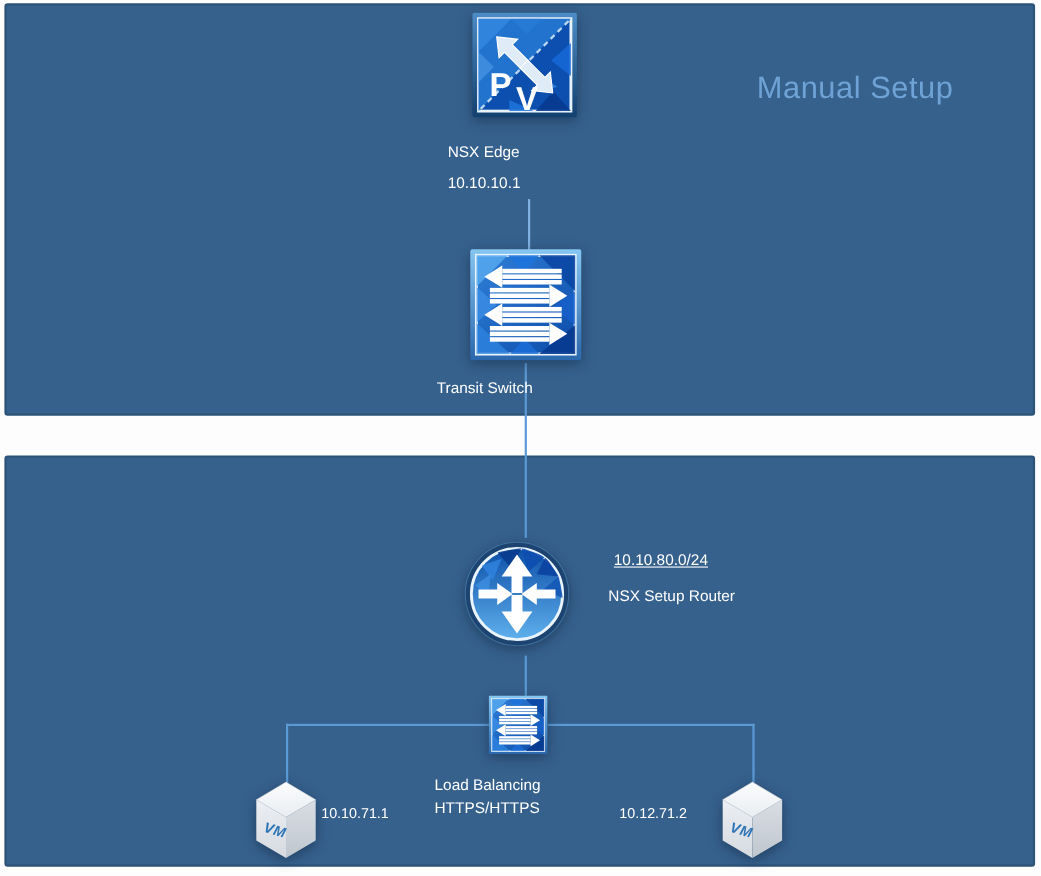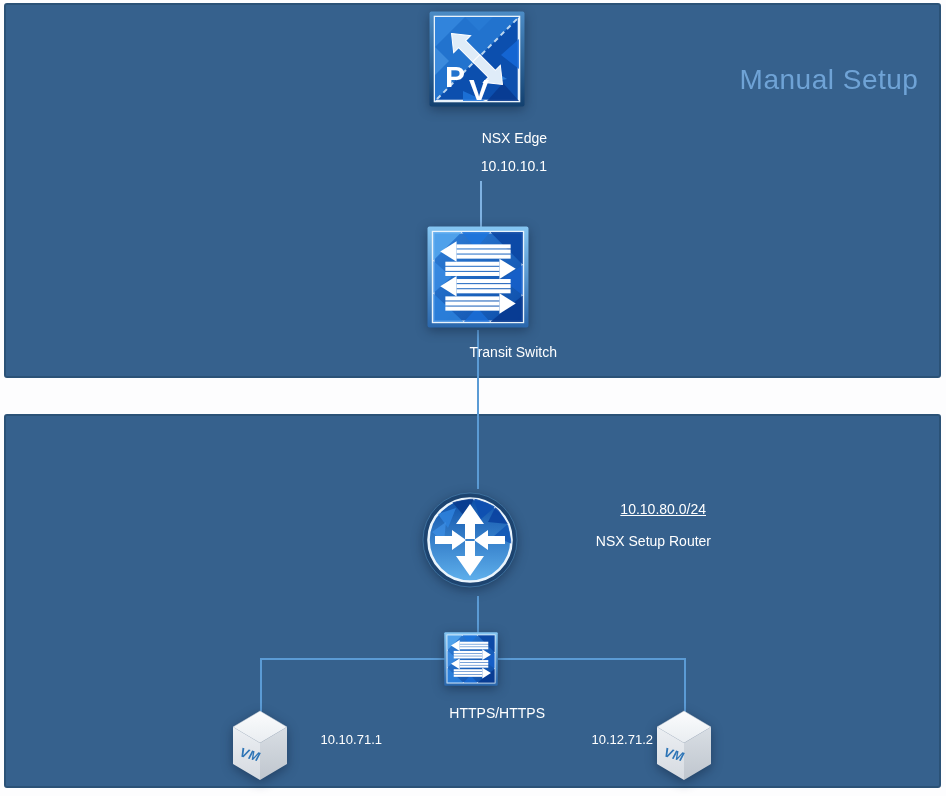--- a/index.html
+++ b/index.html
@@ -11,25 +11,25 @@
   .panel{
     position:absolute;left:4px;width:937px;
     background:#36618D;border:2px solid #2B5277;border-radius:3px;
   }
   #panel-top{top:3px;height:375px;}
   #panel-bottom{top:414px;height:374px;}
   .conn{position:absolute;background:#5B9BD5;}
   .conn.light{background:#7FB2E2;}
   .lbl{
     position:absolute;color:#FFFFFF;font-size:14px;line-height:20px;
-    text-align:right;white-space:nowrap;
+    text-align:left;white-space:nowrap;
   }
   .ip{font-size:13px;}
   #manual-setup-title{
-    position:absolute;left:712px;top:64px;width:234px;text-align:center;
+    position:absolute;left:688px;top:64px;width:234px;
     color:#6FA3D6;font-size:28px;font-weight:400;letter-spacing:0.5px;
   }
   .icon-shadow{filter:drop-shadow(0 3px 6px rgba(8,25,48,0.45));}
   svg{display:block;}
   .abs{position:absolute;}
 </style>
 </head>
 <body>
 
 <div id="stage">
@@ -161,20 +161,21 @@
       <polygon points="52,48 66,38 66,44 83,44 83,52 66,52 66,58"></polygon>
     </g>
   </svg>
   <div class="lbl" style="left:558px;top:499px;width:148px;text-decoration:underline;">10.10.80.0/24</div>
   <div class="lbl" style="left:553px;top:531px;width:158px;">NSX Setup Router</div>
 
   <svg class="abs icon-shadow" style="left:444px;top:632px;" width="54" height="54" viewBox="0 0 100 100">
     <use href="#sym-switch"></use>
   </svg>
   <div class="lbl" style="left:395px;top:703px;width:150px;line-height:21px;">
+    <div>Load Balancing</div>
     <div>HTTPS/HTTPS</div>
   </div>
 
   <svg class="abs icon-shadow" style="left:232px;top:710px;" width="56" height="72" viewBox="0 0 56 72">
     <polygon points="28,1 55,17 28,33 1,17" fill="url(#vmTop)" stroke="#C9CfD6" stroke-width="0.5"></polygon>
     <polygon points="1,17 28,33 28,70 1,54" fill="url(#vmLeft)"></polygon>
     <polygon points="28,33 55,17 55,54 28,70" fill="url(#vmRight)"></polygon>
     <text transform="translate(7,46) rotate(16)" font-family="Liberation Sans,sans-serif" font-size="13" font-weight="bold" font-style="italic" fill="#2E75B6" letter-spacing="0.5">VM</text>
   </svg>
   <div class="lbl ip" style="left:292px;top:730px;width:90px;">10.10.71.1</div>

